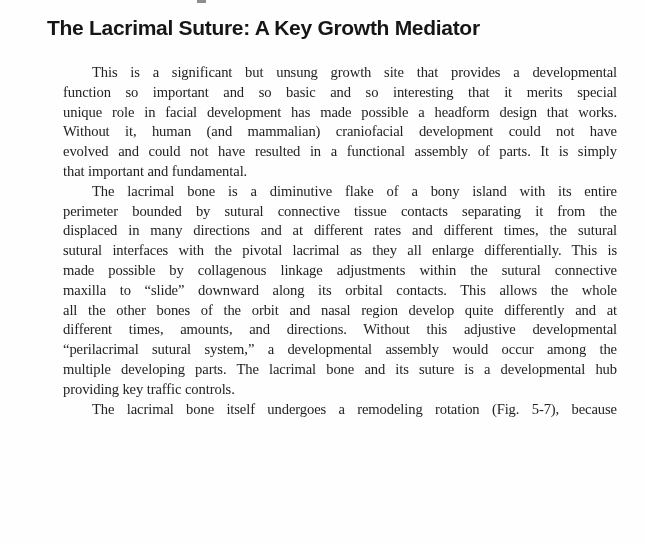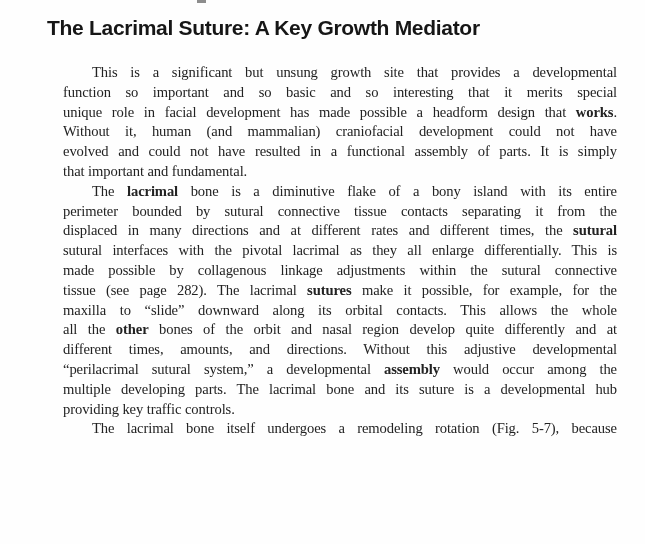--- a/index.html
+++ b/index.html
@@ -56,21 +56,21 @@
     text-align: justify;
     color: #222222;
   }
   .line.just {
     text-align-last: justify;
   }
   .line.indent {
     padding-left: 29px;
   }
   .line .b {
-    font-weight: 700;
+    font-weight: 400;
   }
 </style>
 </head>
 <body>
 
 <div class="page">
   <div class="scan-artifact"></div>
   <div class="content">
     <h1 class="title">The Lacrimal Suture: A Key Growth Mediator</h1>
   </div>
@@ -79,21 +79,20 @@
       <div class="line just"><span>function so important and so basic and so interesting that it merits special</span></div>
       <div class="line just"><span>unique role in facial development has made possible a headform design that </span><span class="b">works</span><span>.</span></div>
       <div class="line just"><span>Without it, human (and mammalian) craniofacial development could not have</span></div>
       <div class="line just"><span>evolved and could not have resulted in a functional assembly of parts. It is simply</span></div>
       <div class="line"><span>that important and fundamental.</span></div>
       <div class="line indent just"><span>The </span><span class="b">lacrimal</span><span> bone is a diminutive flake of a bony island with its entire</span></div>
       <div class="line just"><span>perimeter bounded by sutural connective tissue contacts separating it from the</span></div>
       <div class="line just"><span>displaced in many directions and at different rates and different times, the </span><span class="b">sutural</span></div>
       <div class="line just"><span>sutural interfaces with the pivotal lacrimal as they all enlarge differentially. This is</span></div>
       <div class="line just"><span>made possible by collagenous linkage adjustments within the sutural connective</span></div>
-      <div class="line just"><span>tissue (see page 282). The lacrimal </span><span class="b">sutures</span><span> make it possible, for example, for the</span></div>
       <div class="line just"><span>maxilla to “slide” downward along its orbital contacts. This allows the whole</span></div>
       <div class="line just"><span>all the </span><span class="b">other</span><span> bones of the orbit and nasal region develop quite differently and at</span></div>
       <div class="line just"><span>different times, amounts, and directions. Without this adjustive developmental</span></div>
       <div class="line just"><span>“perilacrimal sutural system,” a developmental </span><span class="b">assembly</span><span> would occur among the</span></div>
       <div class="line just"><span>multiple developing parts. The lacrimal bone and its suture is a developmental hub</span></div>
       <div class="line"><span>providing key traffic controls.</span></div>
       <div class="line indent just"><span>The lacrimal bone itself undergoes a remodeling rotation (Fig. 5-7), because</span></div>
     </div>
 </div>
 

